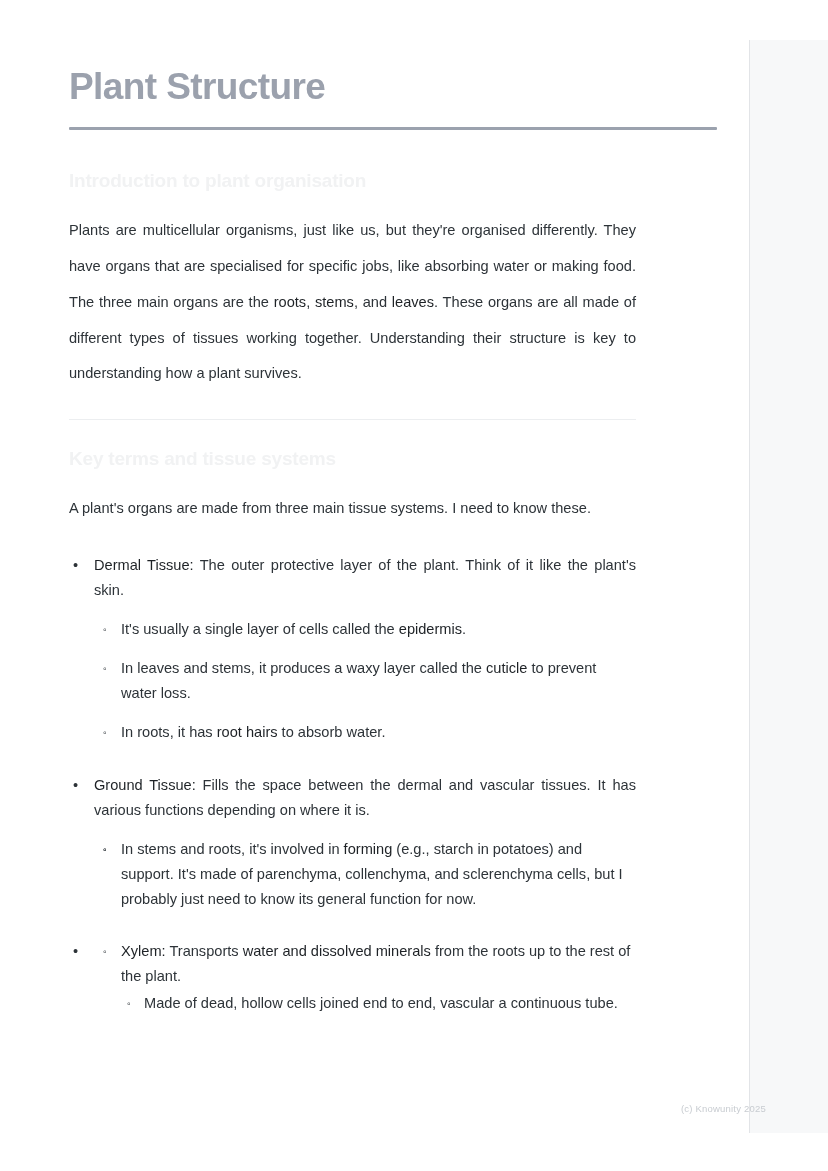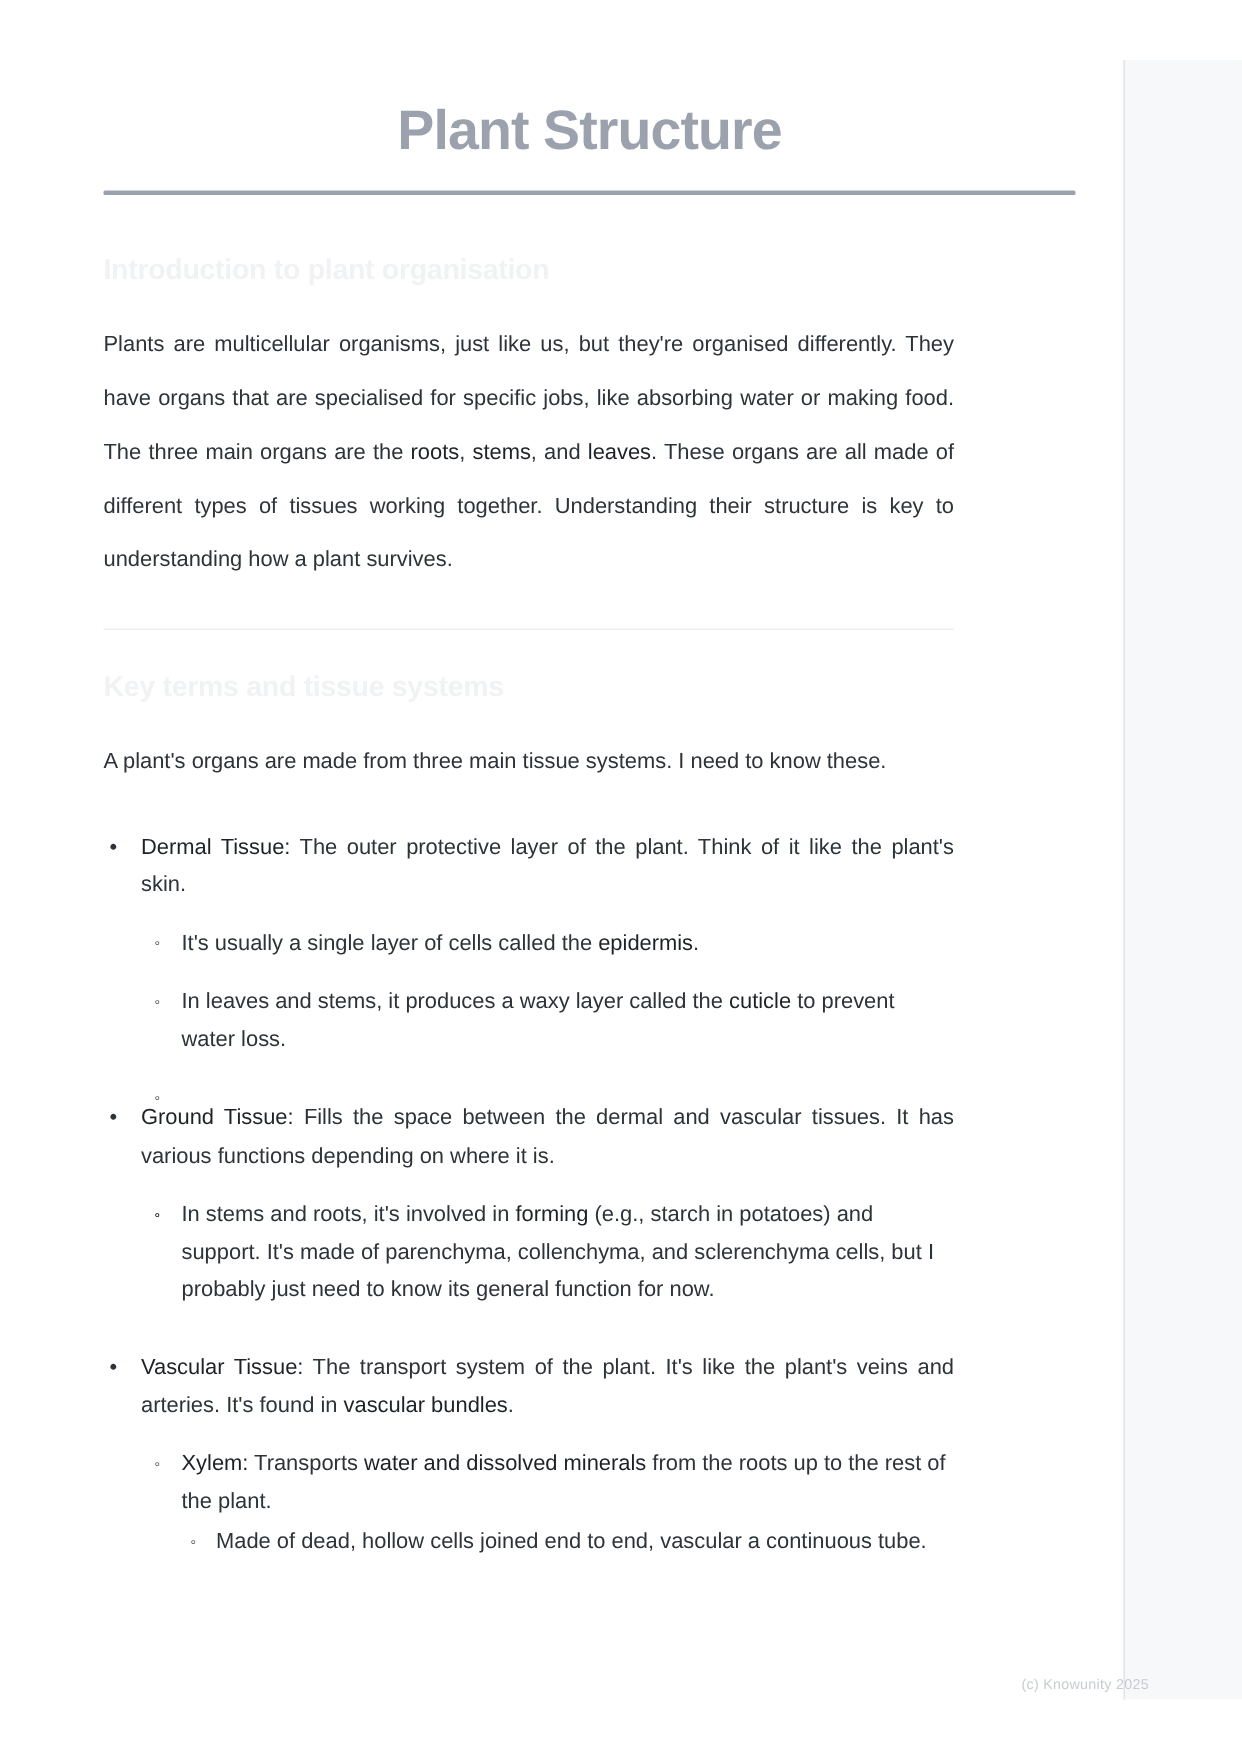--- a/index.html
+++ b/index.html
@@ -48,21 +48,20 @@
 
   
   .doc-title {
     font-size: 37px;
     font-weight: bold;
     letter-spacing: -0.6px;
     color: #9ba1ad;
     line-height: 1.12;
     margin: 0;
     padding: 0;
-    text-align: center;
   }
   .title-rule {
     margin-top: 20px;
     width: 648px;
     height: 3px;
     background: #9ba2ae;
     border-radius: 1px;
   }
 
   
@@ -183,21 +182,20 @@
 
   
   .watermark {
     position: absolute;
     left: 681px;
     top: 1103px;
     font-size: 9.5px;
     color: #c8ccd1;
     letter-spacing: 0.2px;
     white-space: nowrap;
-    margin-top: 15px;
   }
 </style>
 </head>
 <body>
 
 <div class="right-strip"></div>
 
 <div class="page">
   <div class="content">
 
@@ -222,27 +220,27 @@
     <div class="body-col">
       <p class="body">A plant's organs are made from three main tissue systems. I need to know these.</p>
     </div>
 
     <div class="gap-body-list"></div>
 
     <ul class="lvl1" id="tissue-list">
         <li class="item1" style="margin-bottom: 27px;"><span class="bullet">•</span><span><b>Dermal Tissue:</b> The outer protective layer of the plant. Think of it like the plant's skin.</span><ul class="lvl2">
             <li class="item2"><span class="bullet">◦</span><span>It's usually a single layer of cells called the <b>epidermis</b>.</span></li>
             <li class="item2"><span class="bullet">◦</span><span>In leaves and stems, it produces a waxy layer called the <b>cuticle</b> to prevent water loss.</span></li>
-            <li class="item2"><span class="bullet">◦</span></li>
+            <li class="item2"><span class="bullet">◦</span><span>In roots, it has <b>root hairs</b> to absorb water.</span></li>
           </ul></li>
         <li class="item1" style="margin-bottom: 27px;"><span class="bullet">•</span><span><b>Ground Tissue:</b> Fills the space between the dermal and vascular tissues. It has various functions depending on where it is.</span><ul class="lvl2">
             <li class="item2"><span class="bullet">◦</span></li>
             <li class="item2"><span class="bullet">◦</span><span>In stems and roots, it's involved in <b>forming</b> (e.g., starch in potatoes) and support. It's made of parenchyma, collenchyma, and sclerenchyma cells, but I probably just need to know its general function for now.</span></li>
           </ul></li>
-        <li class="item1"><span class="bullet">•</span><span><b>Vascular Tissue:</b> The transport system of the plant. It's like the plant's veins and arteries. It's found in <b>vascular bundles</b>.</span><ul class="lvl2">
+        <li class="item1"><span class="bullet">•</span><ul class="lvl2">
             <li class="item2"><span class="bullet">◦</span><span><b>Xylem:</b> Transports <b>water and dissolved minerals</b> from the roots up to the rest of the plant.</span><ul class="lvl3">
                 <li class="item3"><span class="bullet">◦</span><span>Made of dead, hollow cells joined end to end, vascular a continuous tube.</span></li>
               </ul></li>
           </ul></li>
       </ul>
 
   </div>
 </div>
 
 <div class="watermark">(c) Knowunity 2025</div>

